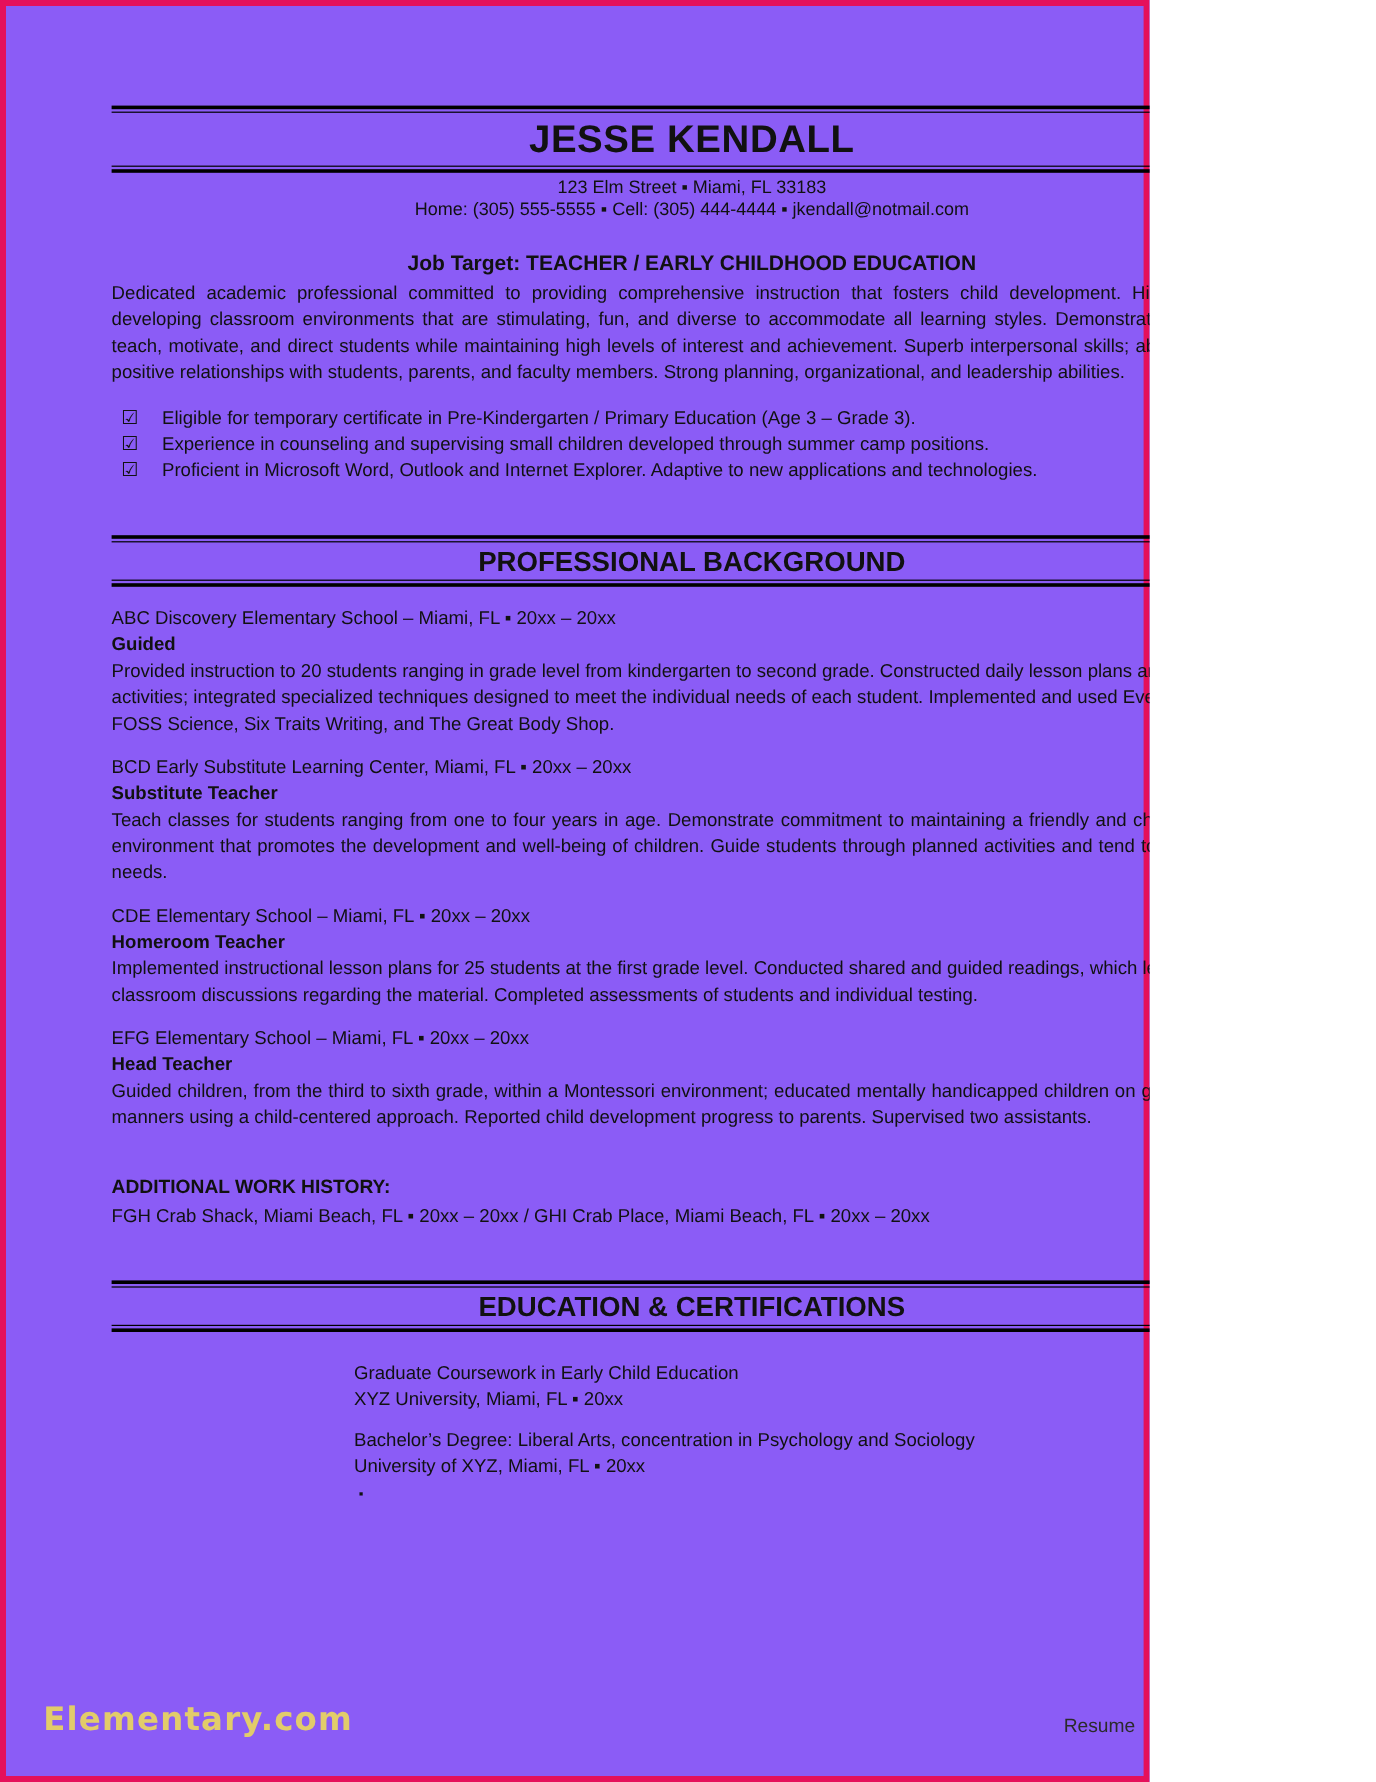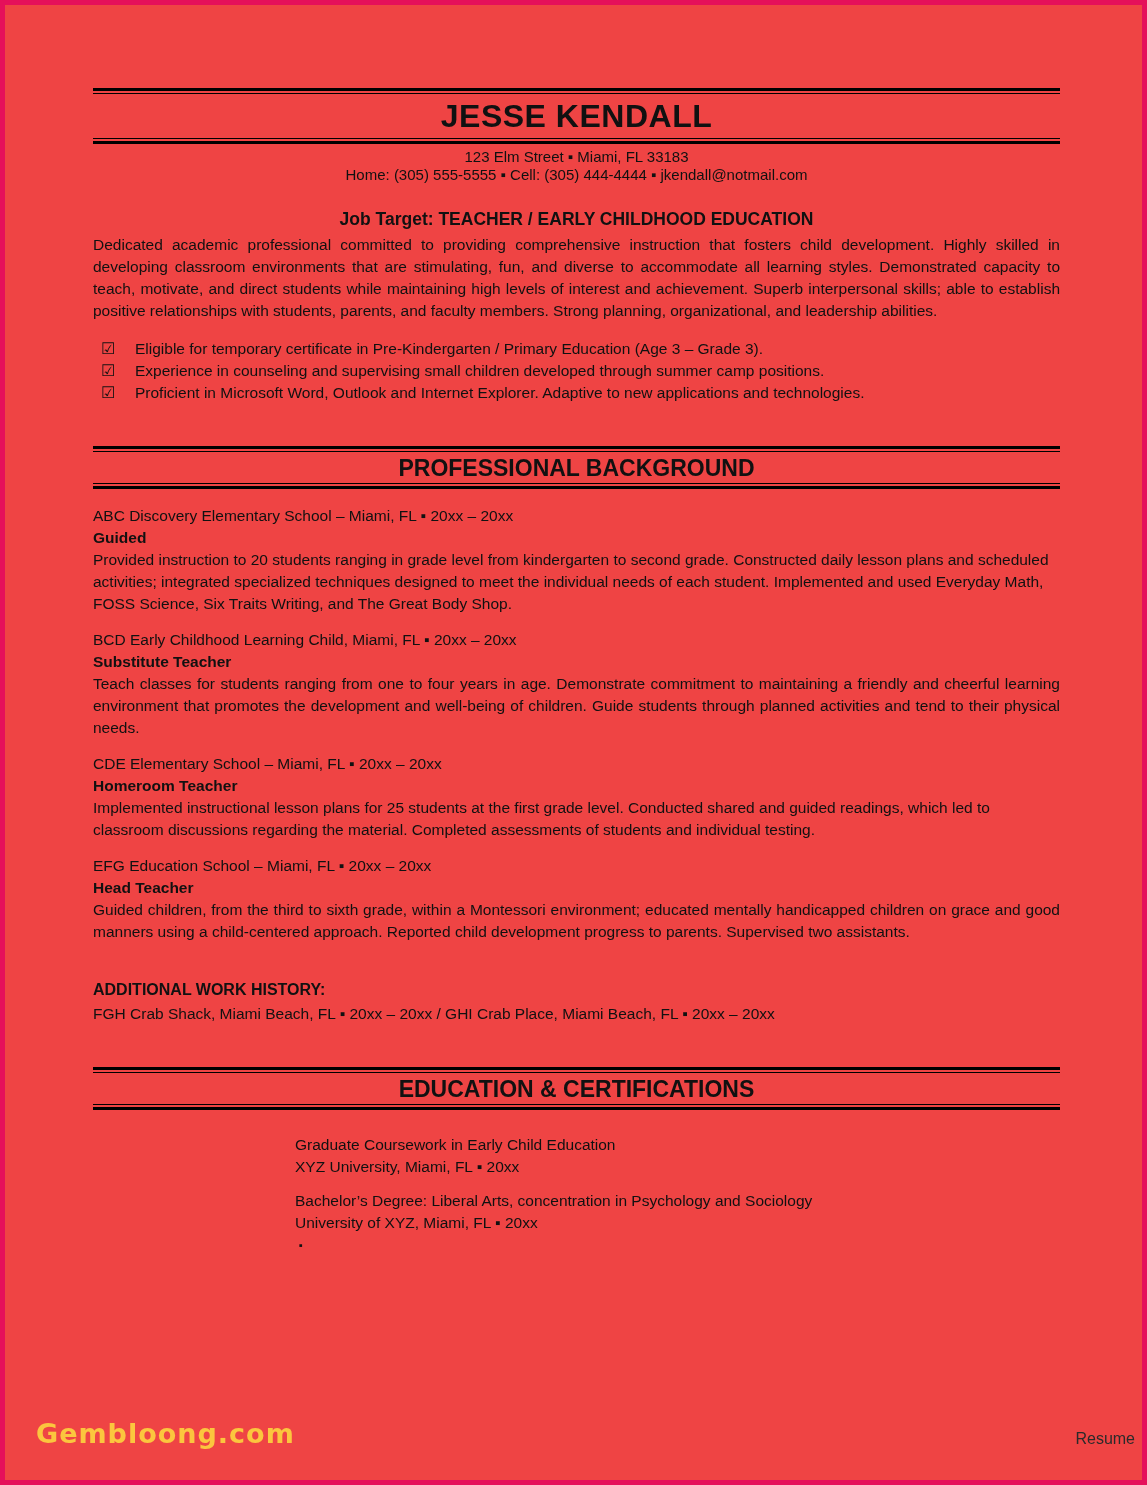--- a/index.html
+++ b/index.html
@@ -1,19 +1,19 @@
 <!DOCTYPE html>
 <html><head>
 <meta charset="utf-8">
 <style>
   html,body{margin:0;padding:0;background:#ffffff;}
   .page{
     position:relative;
-    width:1147px;height:1485px;
-    background:#ef4444;
+    width:958px;height:1485px;
+    background:#8b5cf6;
     font-family:"Liberation Sans", sans-serif;
     color:#111;
     overflow:hidden;
   }
   .frame{
     position:absolute;inset:0;
     border:5px solid #e5105a;
     pointer-events:none;
     box-sizing:border-box;
   }
@@ -139,33 +139,33 @@
       </div>
     </div>
 
     <div class="job">
       <div class="employer">ABC Discovery Elementary School – Miami, FL ▪ 20xx – 20xx</div>
       <div class="job-title">Guided</div>
       <p class="job-desc">Provided instruction to 20 students ranging in grade level from kindergarten to second grade. Constructed daily lesson plans and scheduled activities; integrated specialized techniques designed to meet the individual needs of each student. Implemented and used Everyday Math, FOSS Science, Six Traits Writing, and The Great Body Shop.</p>
     </div>
 
     <div class="job">
-      <div class="employer">BCD Early Childhood Learning Child, Miami, FL ▪ 20xx – 20xx</div>
+      <div class="employer">BCD Early Substitute Learning Center, Miami, FL ▪ 20xx – 20xx</div>
       <div class="job-title">Substitute Teacher</div>
       <p class="job-desc just">Teach classes for students ranging from one to four years in age. Demonstrate commitment to maintaining a friendly and cheerful learning environment that promotes the development and well-being of children. Guide students through planned activities and tend to their physical needs.</p>
     </div>
 
     <div class="job">
       <div class="employer">CDE Elementary School – Miami, FL ▪ 20xx – 20xx</div>
       <div class="job-title">Homeroom Teacher</div>
       <p class="job-desc">Implemented instructional lesson plans for 25 students at the first grade level. Conducted shared and guided readings, which led to classroom discussions regarding the material. Completed assessments of students and individual testing.</p>
     </div>
 
     <div class="job">
-      <div class="employer">EFG Education School – Miami, FL ▪ 20xx – 20xx</div>
+      <div class="employer">EFG Elementary School – Miami, FL ▪ 20xx – 20xx</div>
       <div class="job-title">Head Teacher</div>
       <p class="job-desc just">Guided children, from the third to sixth grade, within a Montessori environment; educated mentally handicapped children on grace and good manners using a child-centered approach. Reported child development progress to parents. Supervised two assistants.</p>
     </div>
 
     <div class="addl">
       <div class="addl-title">ADDITIONAL WORK HISTORY:</div>
       <div class="addl-line">FGH Crab Shack, Miami Beach, FL ▪ 20xx – 20xx  /  GHI Crab Place, Miami Beach, FL ▪ 20xx – 20xx</div>
     </div>
 
     <div class="section-head">
@@ -189,15 +189,15 @@
         <div class="edu-line">Bachelor’s Degree: Liberal Arts, concentration in Psychology and Sociology</div>
         <div class="edu-line">University of XYZ, Miami, FL ▪ 20xx</div>
         <div class="edu-bullet">
           <span class="bullet-glyph">▪</span>
         </div>
       </div>
     </div>
 
   </div>
 
-  <div class="watermark">Gembloong.com</div>
+  <div class="watermark">Elementary.com</div>
   <div class="resume-label">Resume</div>
 </div>
 
 </body></html>

